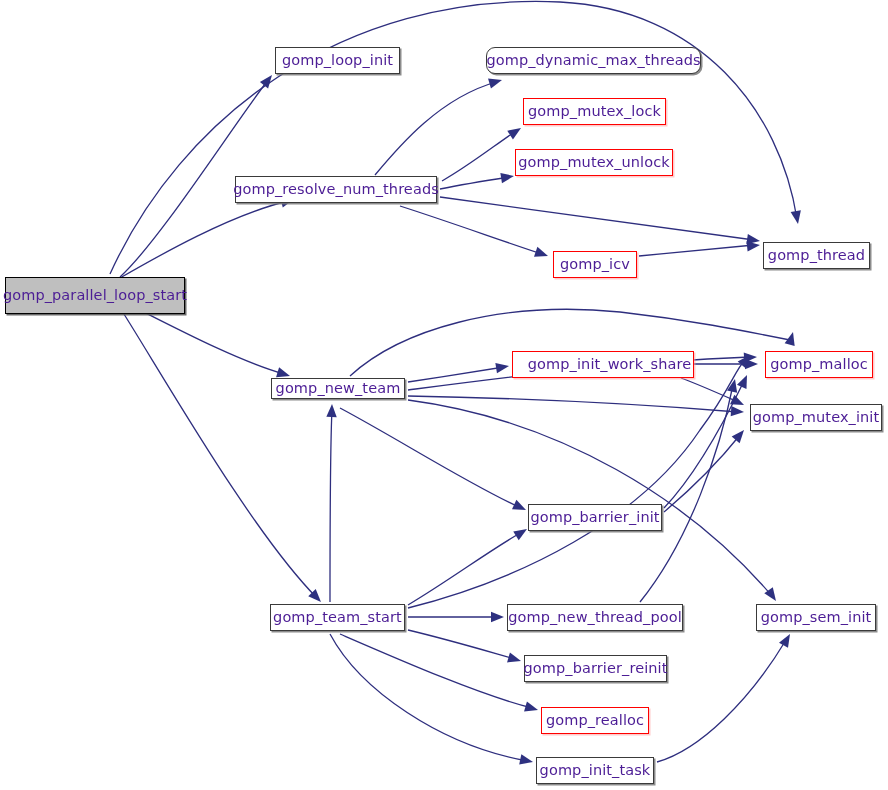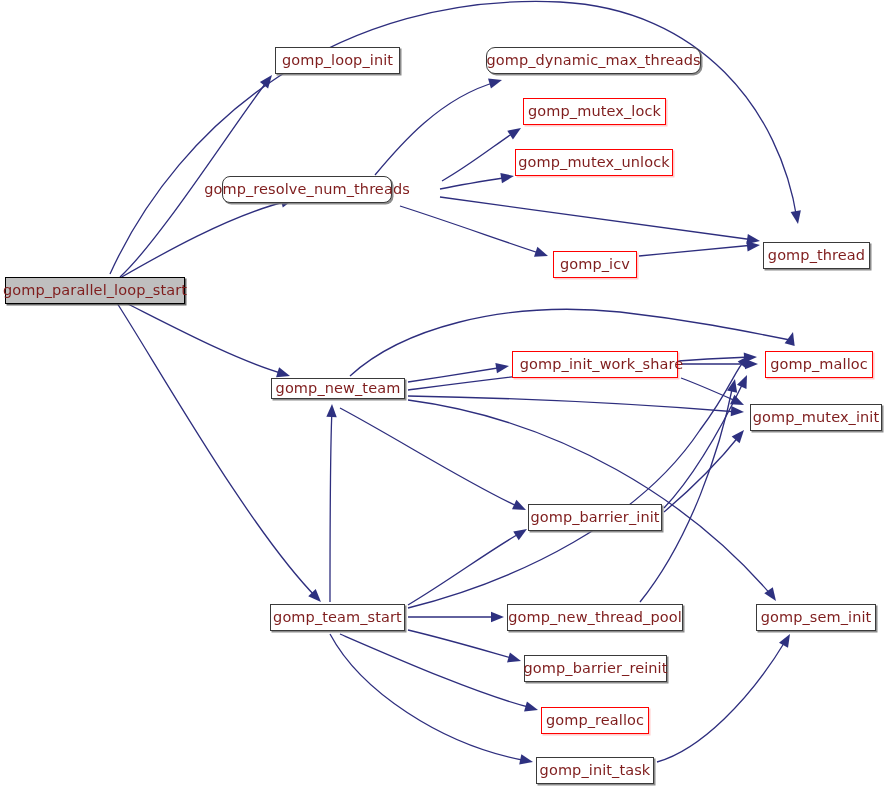--- a/index.html
+++ b/index.html
@@ -33,21 +33,21 @@
   }
   .node-box {
     position: absolute;
     box-sizing: border-box;
     display: flex;
     align-items: center;
     justify-content: center;
     background: #ffffff;
     border: 1px solid #3a3a3a;
     font-size: 14.5px;
-    color: #7f1d1d;
+    color: #4c1d95;
     white-space: nowrap;
     line-height: 1;
     letter-spacing: 0.1px;
     box-shadow: 1.5px 1.5px 0 0 rgba(120,120,120,0.85);
   }
   .node-box.red {
     border: 1.6px solid #ff0000;
     box-shadow: 1.5px 1.5px 0 0 rgba(255,160,160,0.55);
   }
   .node-box.root {
@@ -179,45 +179,45 @@
       <g>
         <path class="edge-path" d="M 640 602 C 690 540, 720 450, 733 385" stroke="#2e2e7e"></path>
         <polygon class="arrow-head" points="0,0 -13,-5.2 -13,5.2" fill="#2e3180" transform="translate(735,379) rotate(-77)"></polygon>
       </g>
       <g>
         <path class="edge-path" d="M 657 762 C 700 750, 750 700, 786 640" stroke="#2e2e7e"></path>
         <polygon class="arrow-head" points="0,0 -13,-5.2 -13,5.2" fill="#2e3180" transform="translate(790,634) rotate(-60)"></polygon>
       </g>
     </svg>
   <div id="nodes-layer">
-      <div class="node-box root" style="left: 5px; top: 277px; width: 180px; height: 27px;">
+      <div class="node-box root" style="left: 5px; top: 277px; width: 180px; height: 37px;">
         <span class="node-label">gomp_parallel_loop_start</span>
       </div>
       <div class="node-box" style="left: 275px; top: 47px; width: 125px; height: 27px;">
         <span class="node-label">gomp_loop_init</span>
       </div>
       <div class="node-box" style="left: 486px; top: 47px; width: 215px; height: 27px; border-radius: 9px;">
         <span class="node-label">gomp_dynamic_max_threads</span>
       </div>
       <div class="node-box red" style="left: 523px; top: 98px; width: 143px; height: 27px;">
         <span class="node-label">gomp_mutex_lock</span>
       </div>
       <div class="node-box red" style="left: 515px; top: 149px; width: 158px; height: 27px;">
         <span class="node-label">gomp_mutex_unlock</span>
       </div>
-      <div class="node-box" style="left: 222px; top: 176px; width: 170px; height: 27px; border-radius: 8px;">
+      <div class="node-box" style="left: 235px; top: 176px; width: 202px; height: 27px;">
         <span class="node-label">gomp_resolve_num_threads</span>
       </div>
       <div class="node-box" style="left: 763px; top: 226px; width: 107px; height: 27px; margin-top: 16px;">
         <span class="node-label">gomp_thread</span>
       </div>
       <div class="node-box red" style="left: 553px; top: 251px; width: 84px; height: 27px;">
         <span class="node-label">gomp_icv</span>
       </div>
-      <div class="node-box red" style="left: 512px; top: 351px; width: 166px; height: 27px; padding-left: 13px;">
+      <div class="node-box red" style="left: 512px; top: 351px; width: 182px; height: 27px; padding-left: 13px;">
         <span class="node-label">gomp_init_work_share</span>
       </div>
       <div class="node-box red" style="left: 765px; top: 351px; width: 108px; height: 27px;">
         <span class="node-label">gomp_malloc</span>
       </div>
       <div class="node-box" style="left: 271px; top: 378px; width: 134px; height: 21px;">
         <span class="node-label">gomp_new_team</span>
       </div>
       <div class="node-box" style="left: 750px; top: 404px; width: 132px; height: 27px;">
         <span class="node-label">gomp_mutex_init</span>

